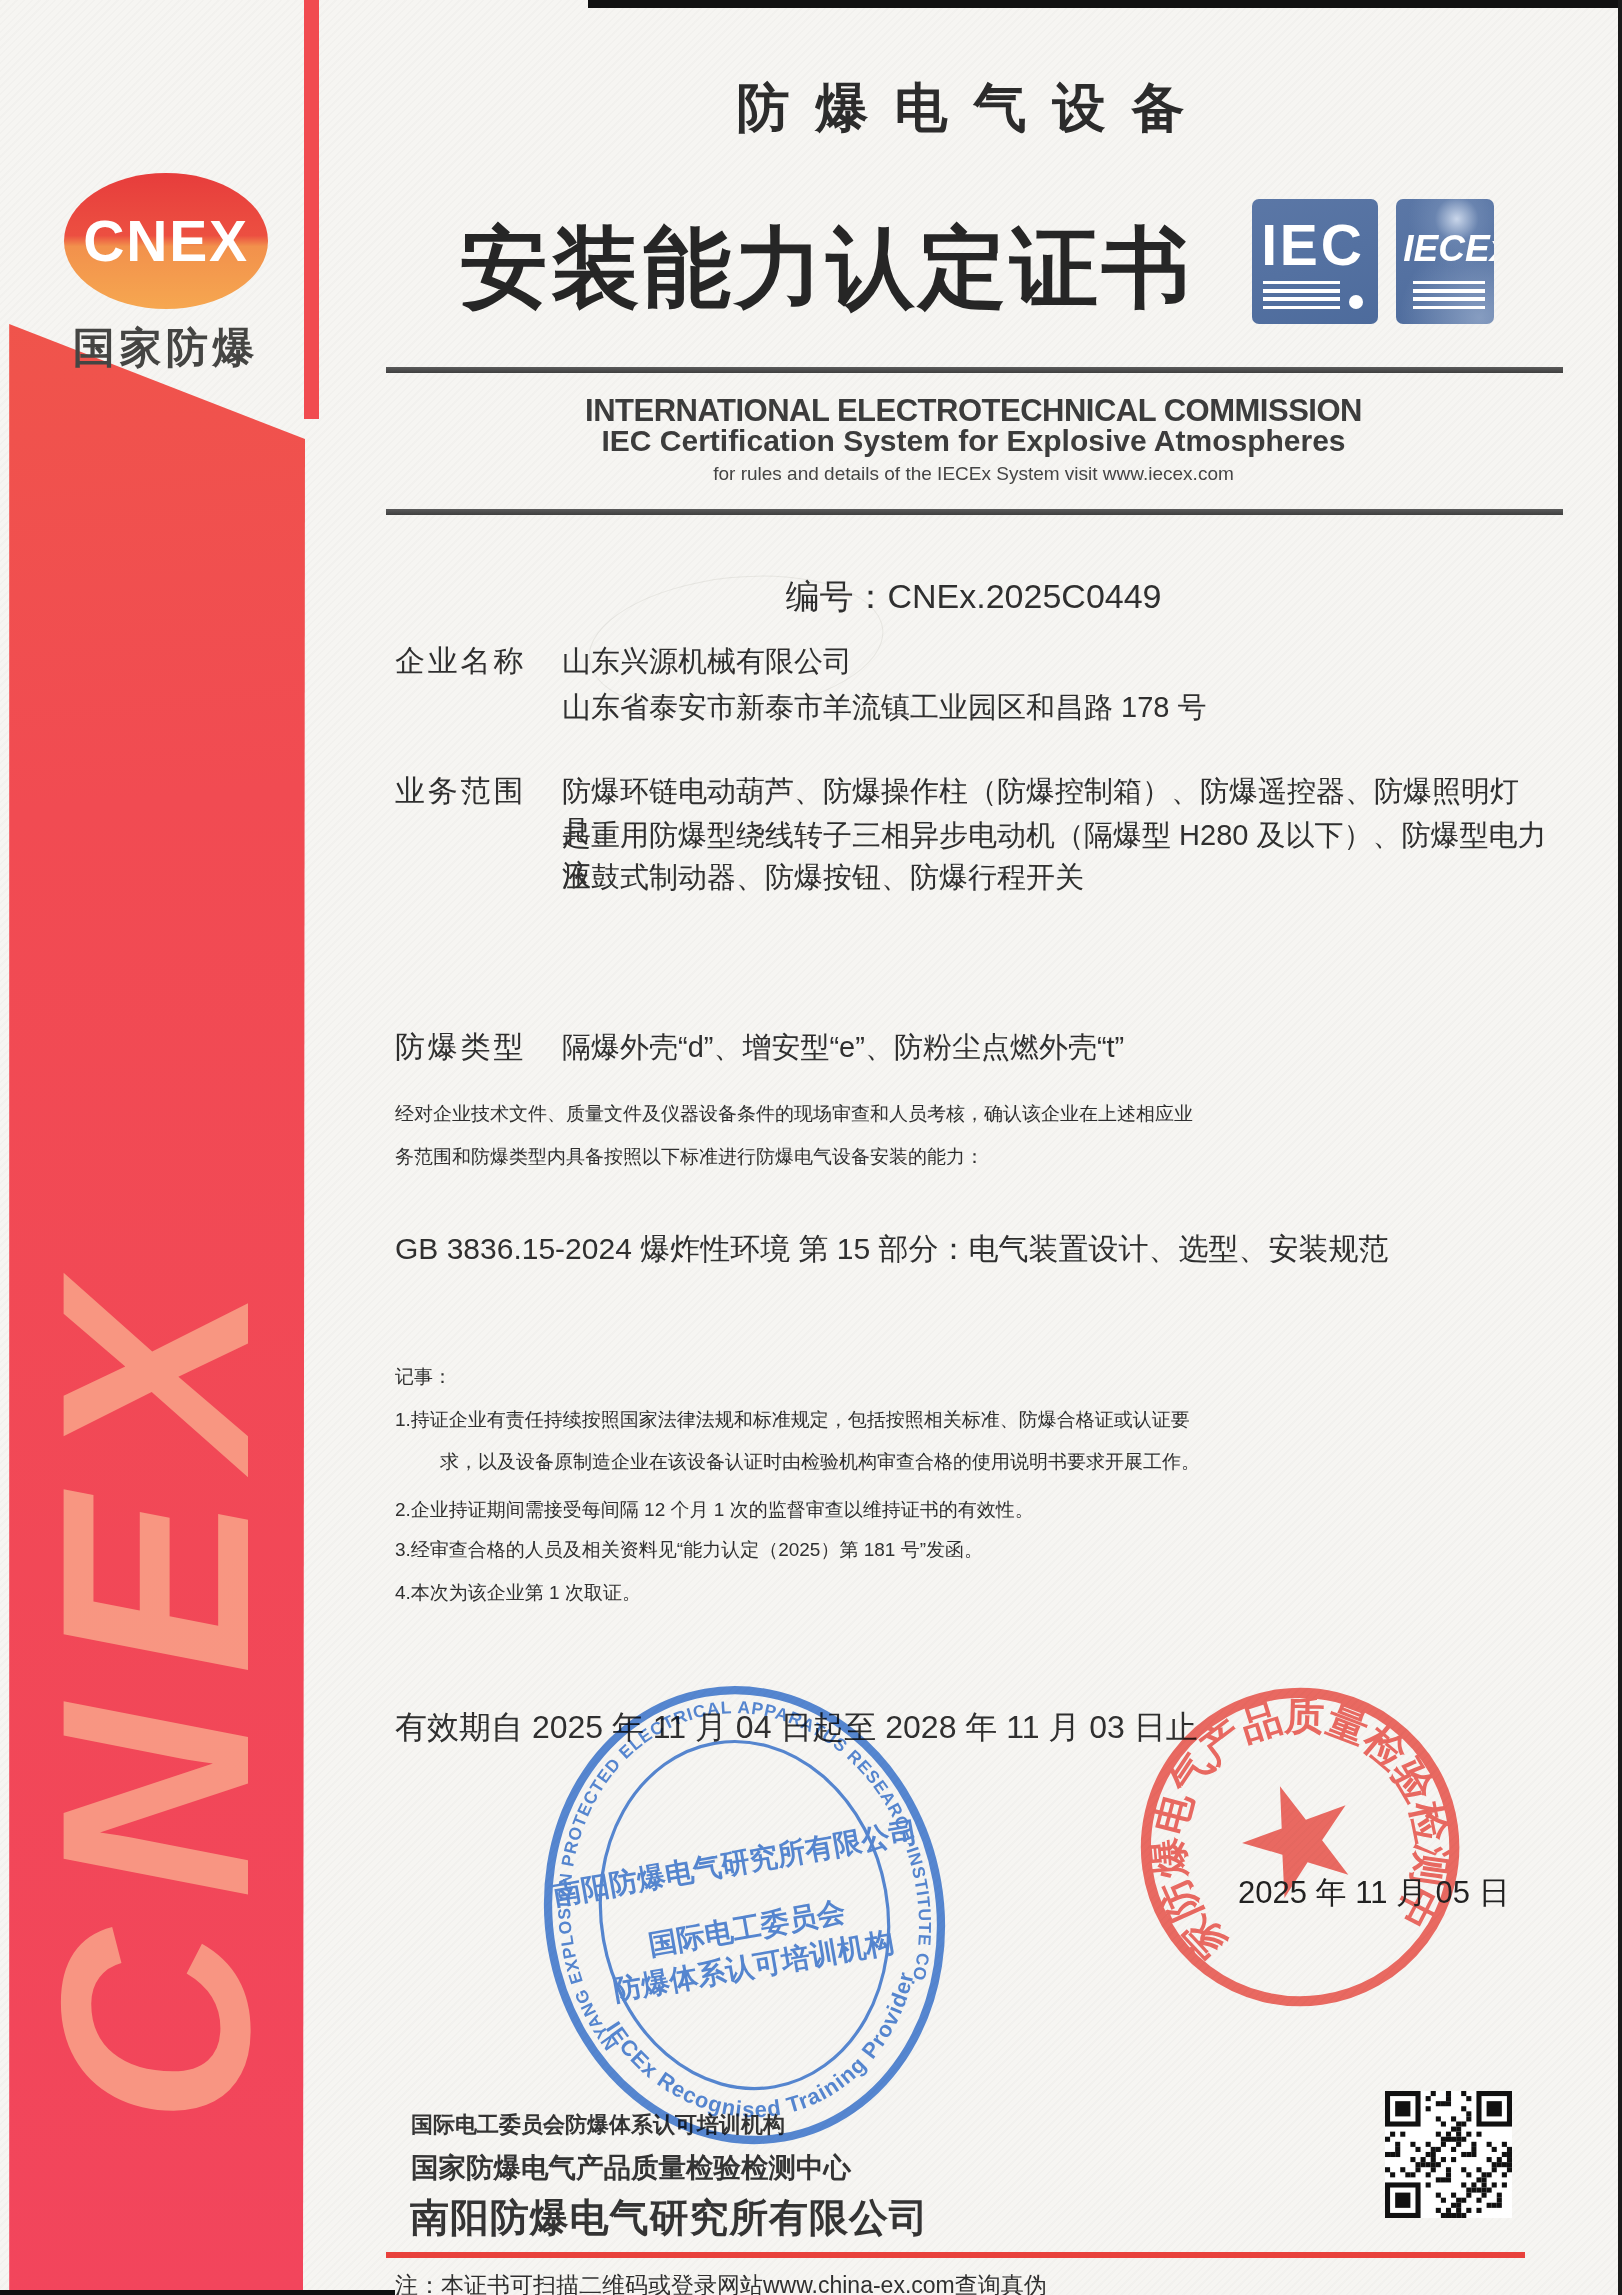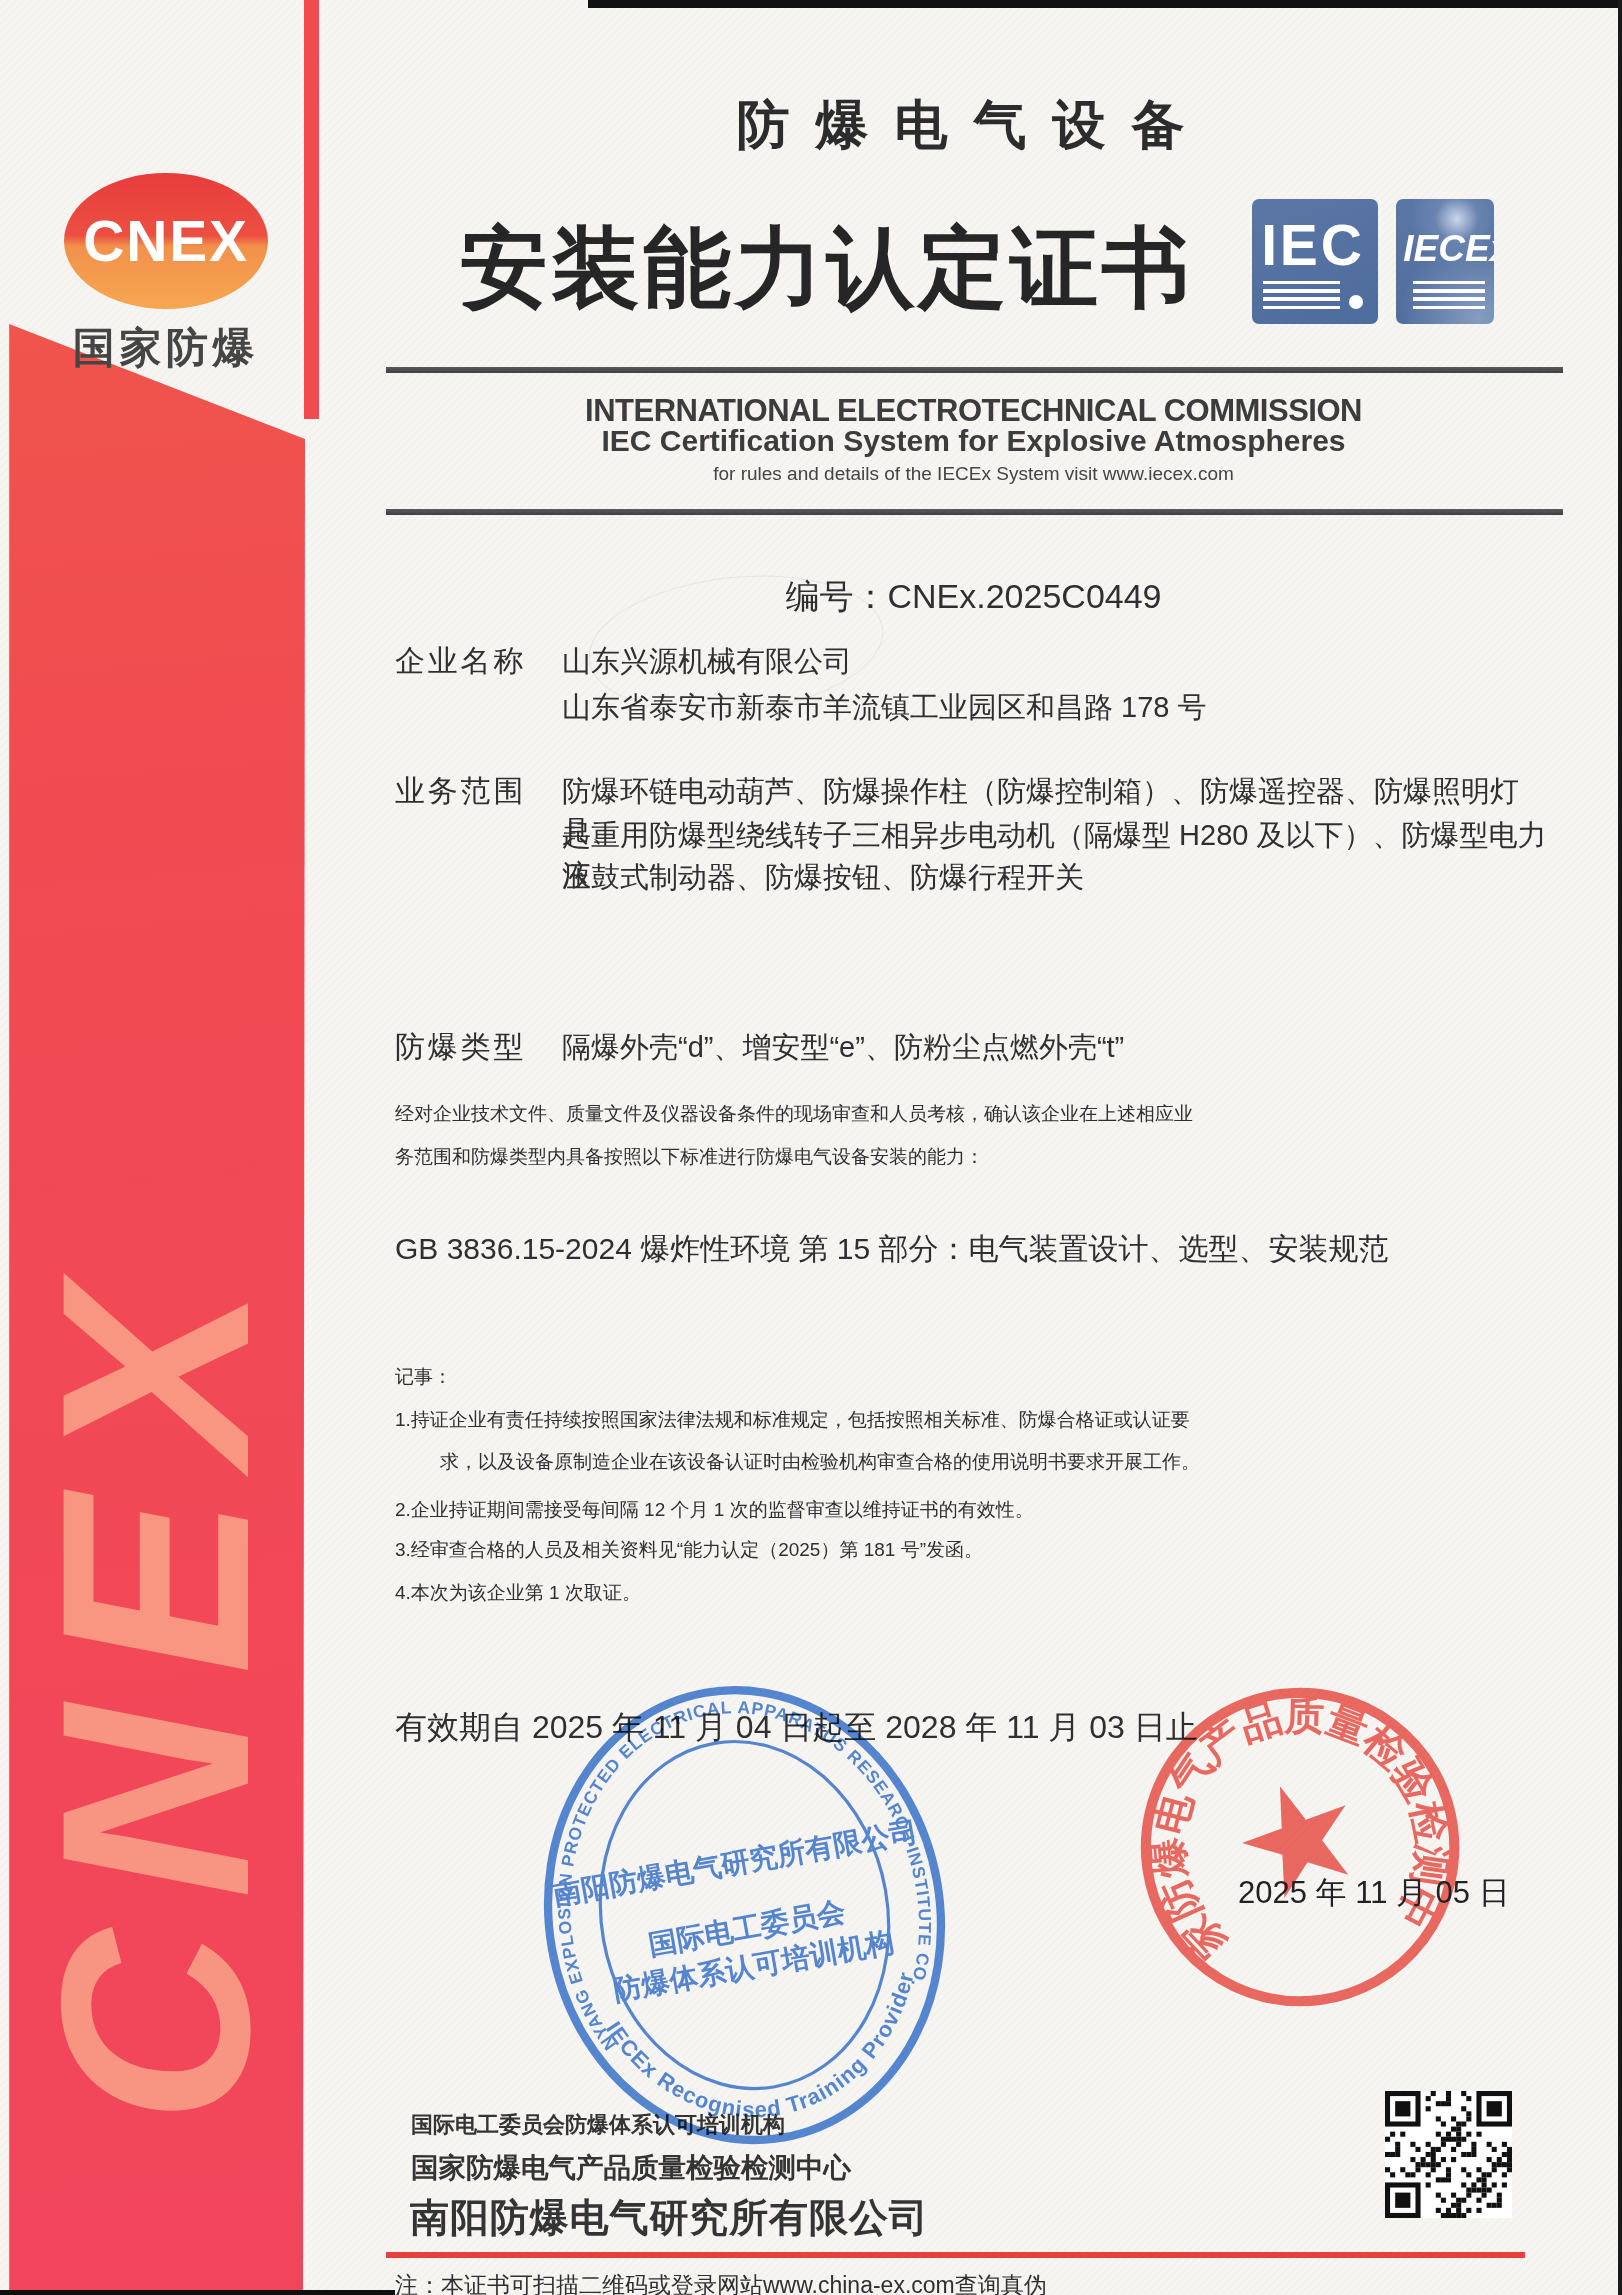--- a/index.html
+++ b/index.html
@@ -32,21 +32,21 @@
   
   .cnex-ellipse{
     left:64px;top:173px;width:204px;height:136px;border-radius:50%;z-index:3;
     background:linear-gradient(180deg,#e73d3c 0%,#ec4f41 46%,#f2914c 54%,#f6a750 100%);
     display:flex;align-items:center;justify-content:center;
   }
   .cnex-ellipse span{color:#fff;font-weight:900;font-size:57px;letter-spacing:1.8px;}
   .cnex-tagline{left:55px;top:320px;width:222px;z-index:3;text-align:center;
     font-size:42px;font-weight:700;color:#454543;letter-spacing:4.6px;}
   
-  .title1{left:386px;top:90px;width:1175px;text-align:center;z-index:3;
+  .title1{left:386px;top:73px;width:1175px;text-align:center;z-index:3;
     font-size:53px;font-weight:900;color:#2c2c2c;letter-spacing:26px;}
   .title2{left:452px;top:209px;width:749px;text-align:center;z-index:3;
     font-size:88px;font-weight:900;color:#262626;letter-spacing:3.7px;}
   
   .ieclogo{z-index:3;border-radius:7px;background:linear-gradient(160deg,#5b77a6,#4d6b9c);overflow:hidden;}
   .iec-box{left:1252px;top:199px;width:126px;height:125px;}
   .iecex-box{left:1396px;top:199px;width:98px;height:125px;
     background:radial-gradient(circle at 62% 16%,#c9d6ea 0%,rgba(120,145,185,0.55) 18%,rgba(0,0,0,0) 40%),
                radial-gradient(circle at 85% 95%,rgba(190,205,228,0.5) 0%,rgba(0,0,0,0) 55%),
                linear-gradient(160deg,#5b77a6,#4d6b9c);}

